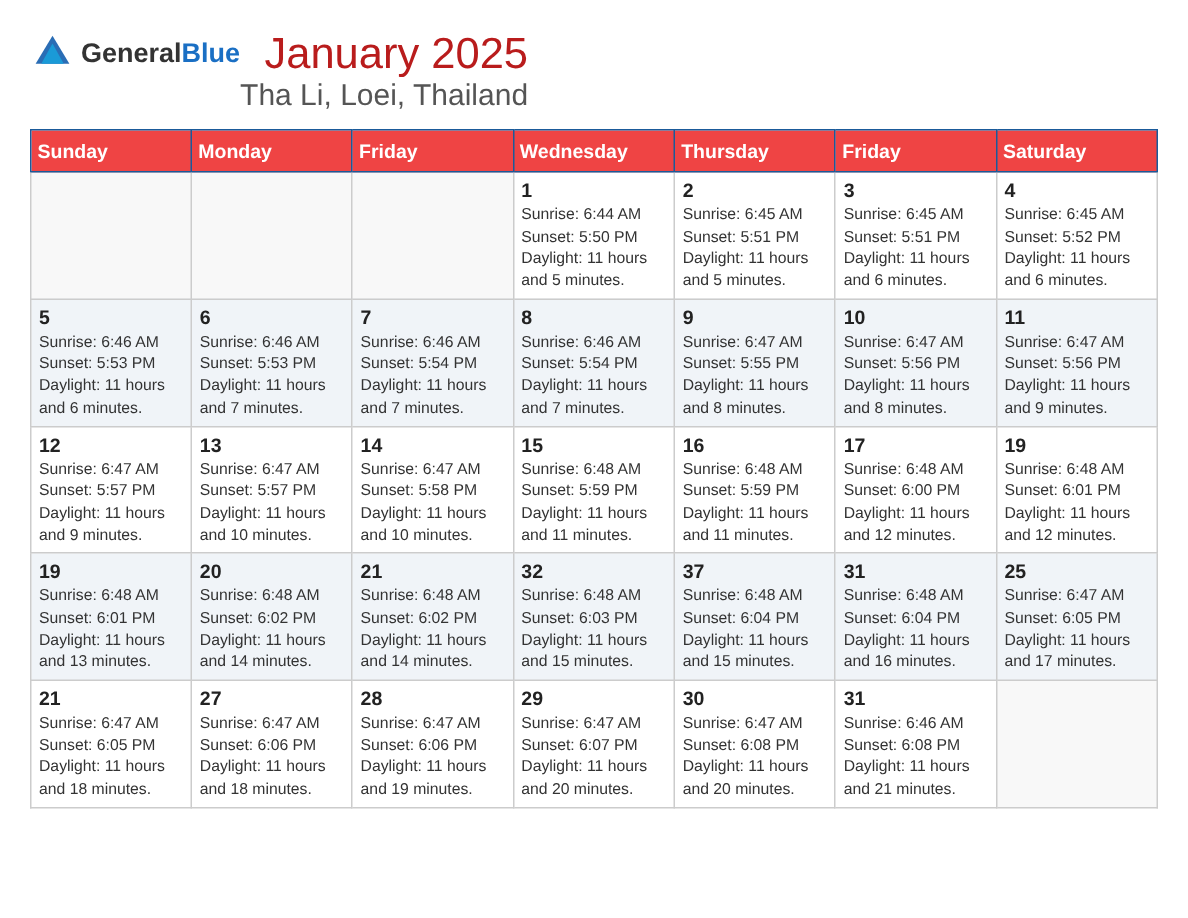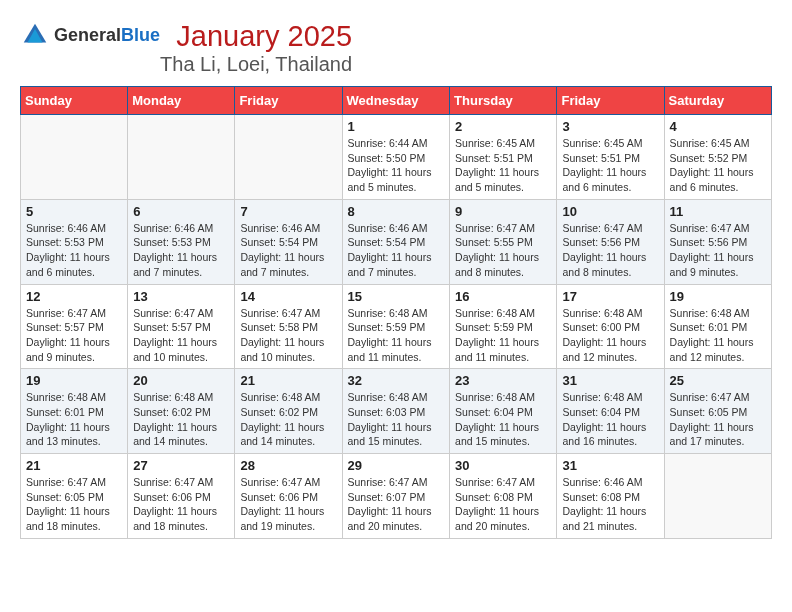--- a/index.html
+++ b/index.html
@@ -259,21 +259,21 @@
           Sunrise: 6:48 AM<br>Sunset: 6:02 PM<br>Daylight: 11 hours and 14 minutes.
         </div>
       </td>
         <td>
         <div class="day-number">32</div>
         <div class="day-info">
           Sunrise: 6:48 AM<br>Sunset: 6:03 PM<br>Daylight: 11 hours and 15 minutes.
         </div>
       </td>
         <td>
-        <div class="day-number">23</div>
+        <div class="day-number">37</div>
         <div class="day-info">
           Sunrise: 6:48 AM<br>Sunset: 6:04 PM<br>Daylight: 11 hours and 15 minutes.
         </div>
       </td>
         <td>
         <div class="day-number">31</div>
         <div class="day-info">
           Sunrise: 6:48 AM<br>Sunset: 6:04 PM<br>Daylight: 11 hours and 16 minutes.
         </div>
       </td>

